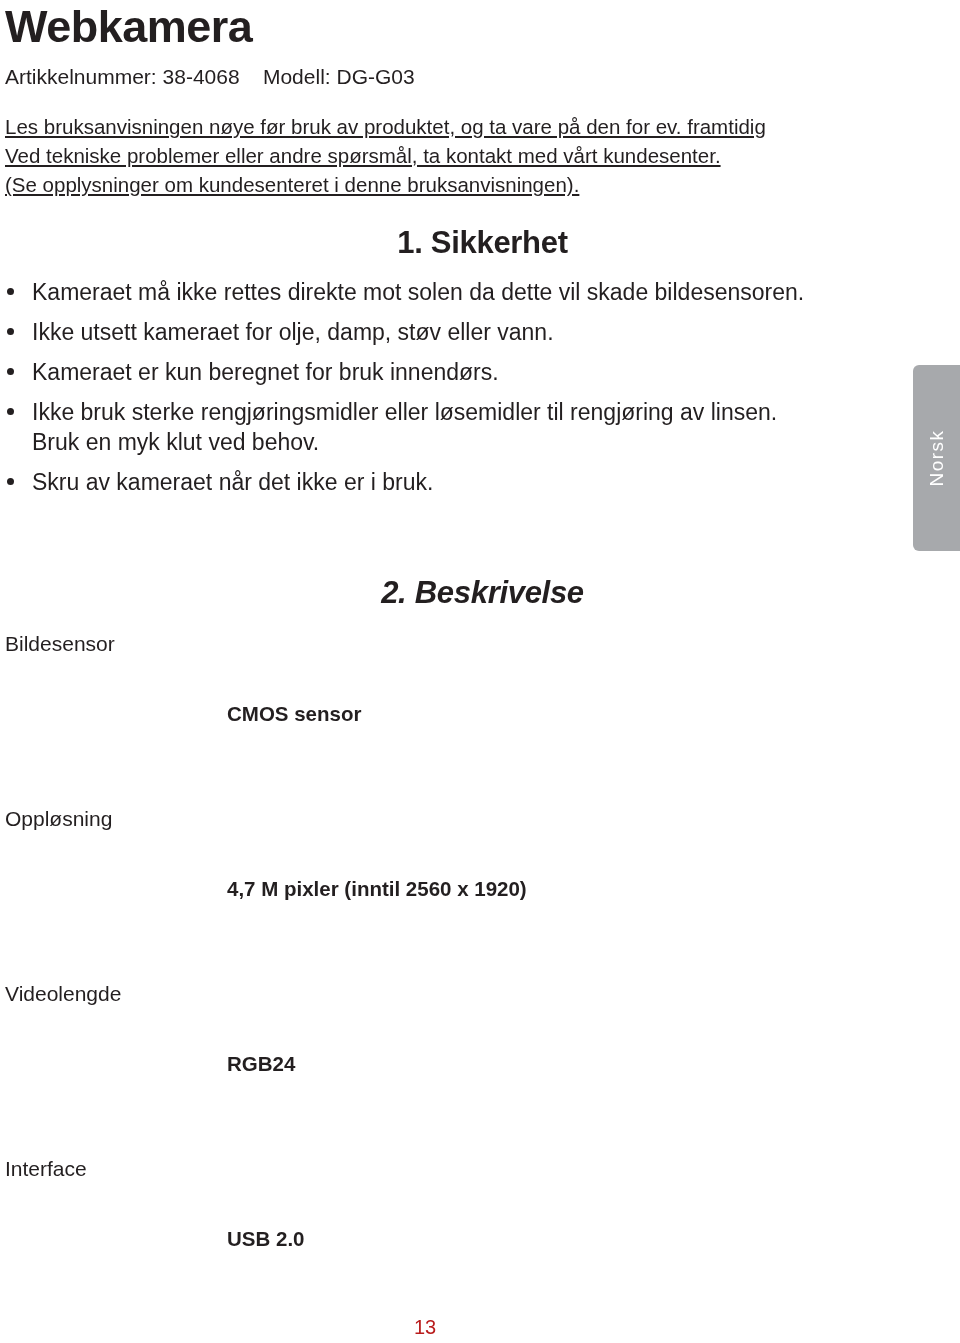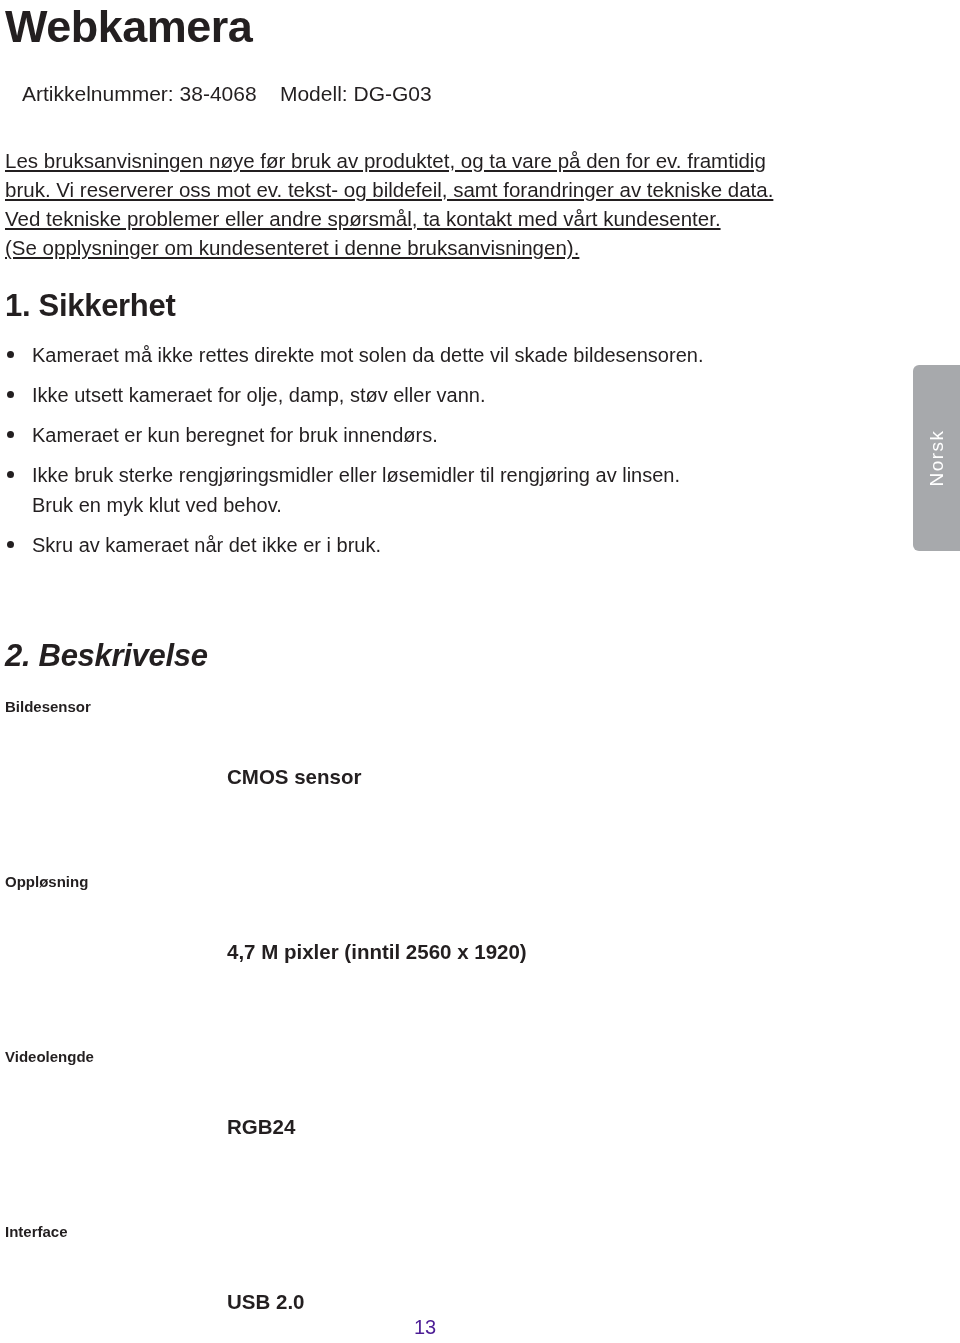--- a/index.html
+++ b/index.html
@@ -31,21 +31,21 @@
     font-weight: bold;
     letter-spacing: -0.5px;
     line-height: 1;
     margin: 0;
     padding-top: 4px;
   }
   .article-line {
     font-size: 21px;
     font-weight: normal;
     line-height: 1.1;
-    margin: 17px;
+    margin: 0;
     padding-top: 16px;
     white-space: pre;
   }
 
   
   .intro {
     font-size: 20.5px;
     line-height: 29px;
     margin: 0;
     padding-top: 24px;
@@ -53,35 +53,36 @@
   }
   .intro div { white-space: pre; text-decoration: underline; }
 
   
   .section-heading {
     font-size: 31px;
     font-weight: bold;
     line-height: 1;
     margin: 0;
     letter-spacing: -0.3px;
+    text-align: center;
   }
   .heading-safety { padding-top: 28px; }
   .heading-desc { padding-top: 0; font-style: italic; }
 
   
   .bullet-list {
     list-style: none;
     margin: 0;
     padding: 0;
     padding-top: 19px;
   }
   .bullet-item {
     position: relative;
     padding-left: 27px;
-    font-size: 20px;
+    font-size: 23px;
     line-height: 30px;
     margin-bottom: 10px;
   }
   .bullet-item .dot {
     position: absolute;
     left: 2px;
     top: 11px;
     width: 7px;
     height: 7px;
     border-radius: 50%;
@@ -116,22 +117,22 @@
   .spec-section { padding-top: 70px; }
   .spec-table {
     border-collapse: collapse;
     margin: 0;
     padding: 0;
     padding-top: 10px;
   }
   .spec-wrap { padding-top: 18px; }
   .spec-row { vertical-align: top; }
   .spec-label {
-    font-size: 15px;
-    font-weight: bold;
+    font-size: 21px;
+    font-weight: normal;
     line-height: 35px;
     padding: 0;
     white-space: pre;
     width: 222px;
   }
   .spec-value {
     font-size: 20.5px;
     font-weight: bold;
     line-height: 35px;
     padding: 0;
@@ -140,36 +141,35 @@
   .spec-value .vline { display: block; white-space: pre; }
 
   
   .page-number {
     position: absolute;
     left: 0;
     right: 0;
     top: 1316px;
     text-align: center;
     font-size: 20px;
-    color: #4c1d95;
+    color: #b91c1c;
     padding-right: 110px;
   }
 </style>
 </head>
 <body>
 
 <div class="page">
 
   <h1 class="doc-title">Webkamera</h1>
 
   <div class="article-line">Artikkelnummer: 38-4068    Modell: DG-G03</div>
 
   <div class="intro">
     <div>Les bruksanvisningen nøye før bruk av produktet, og ta vare på den for ev. framtidig</div>
-    <div>bruk. Vi reserverer oss mot ev. tekst- og bildefeil, samt forandringer av tekniske data.</div>
     <div>Ved tekniske problemer eller andre spørsmål, ta kontakt med vårt kundesenter.</div>
     <div>(Se opplysninger om kundesenteret i denne bruksanvisningen).</div>
   </div>
 
   <h2 class="section-heading heading-safety">1. Sikkerhet</h2>
 
   <ul class="bullet-list">
     <li class="bullet-item">
       <span class="dot"></span>
       <span class="line">Kameraet må ikke rettes direkte mot solen da dette vil skade bildesensoren.</span>

